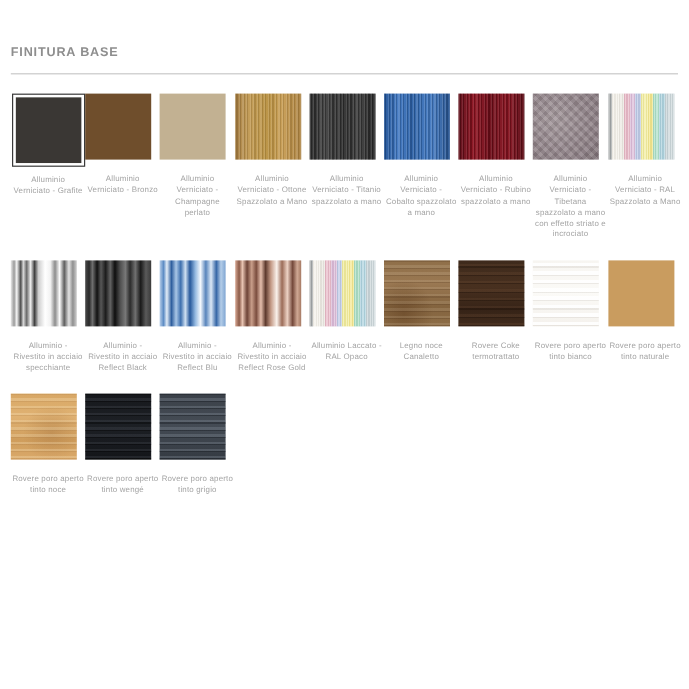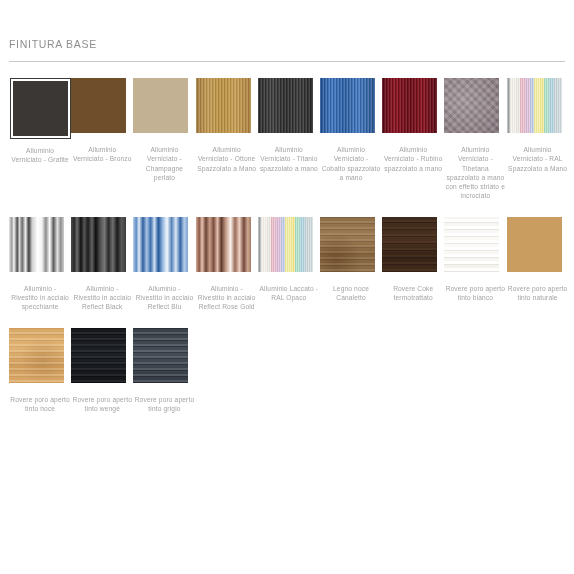--- a/index.html
+++ b/index.html
@@ -10,21 +10,21 @@
     overflow:hidden;
   }
   .page{width:574px;height:574px;position:relative;box-sizing:border-box;}
 
   .section-title{
     position:absolute;
     left:9px;top:38px;
     font-size:10.5px;
     letter-spacing:0.7px;
     color:#8e8e8e;
-    font-weight:400;
+    font-weight:700;
     white-space:nowrap;
   }
   .divider{
     position:absolute;
     left:9px;top:61px;
     width:556px;height:1px;
     background:#c9c9c9;
   }
 
   .grid{

